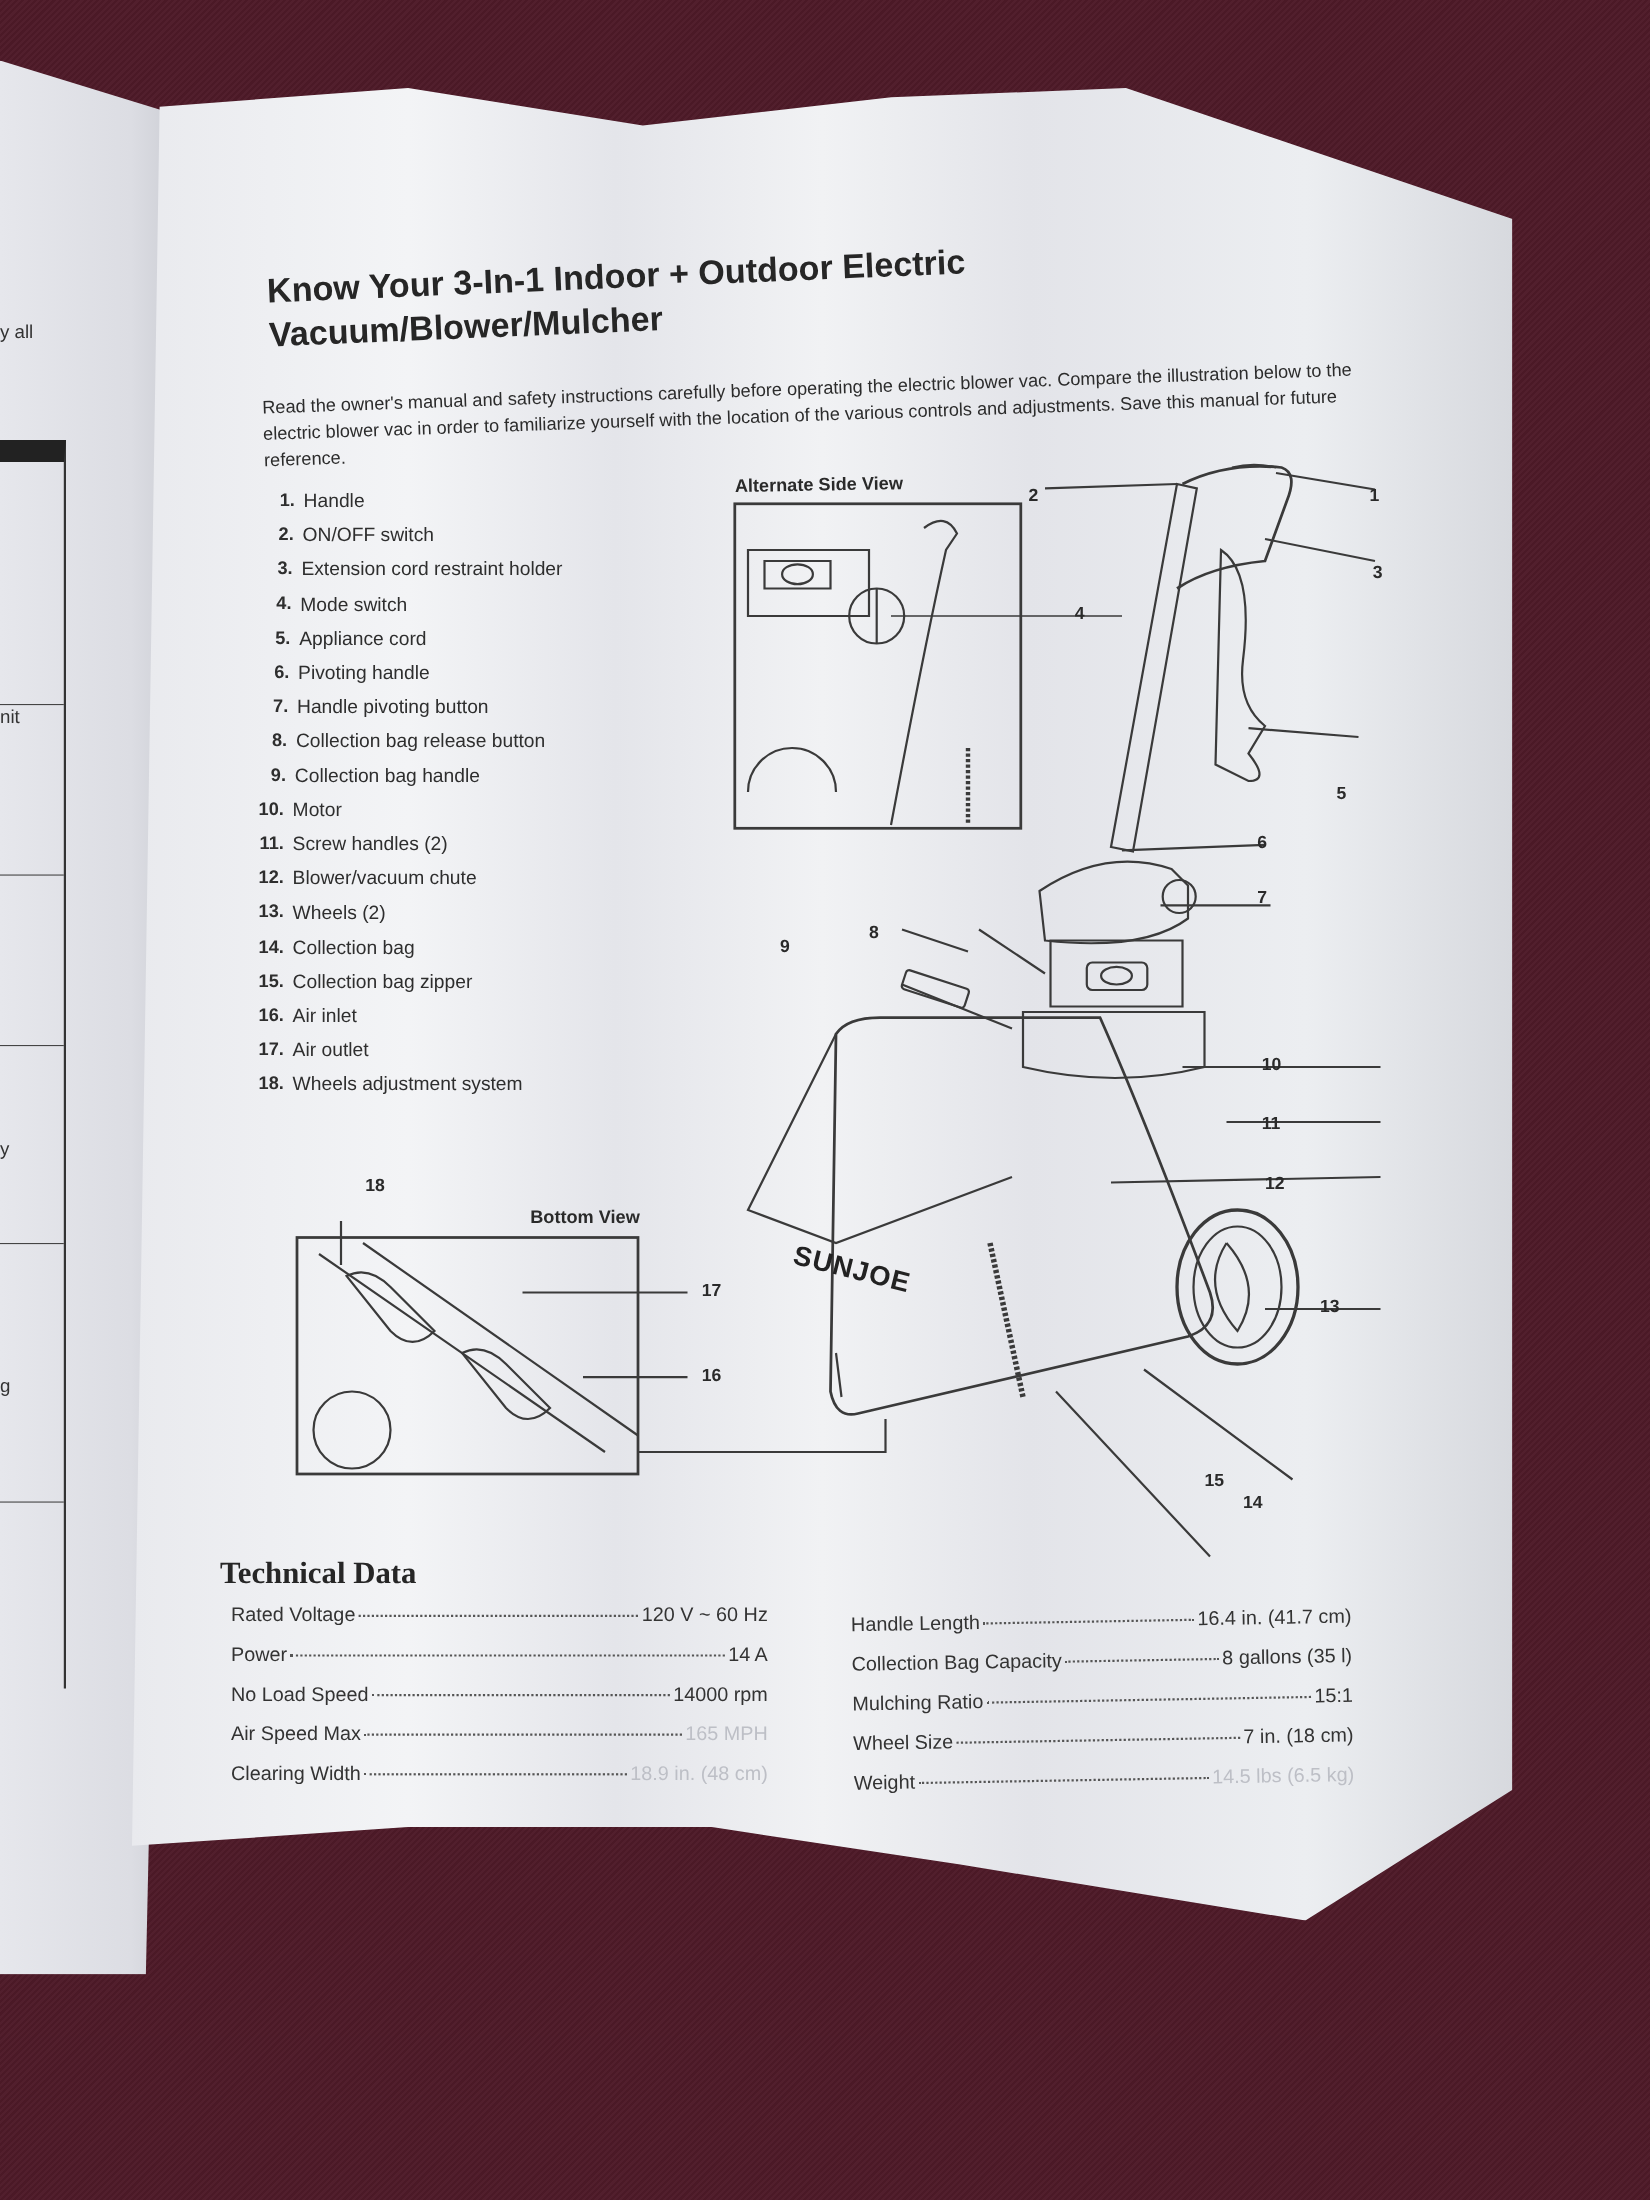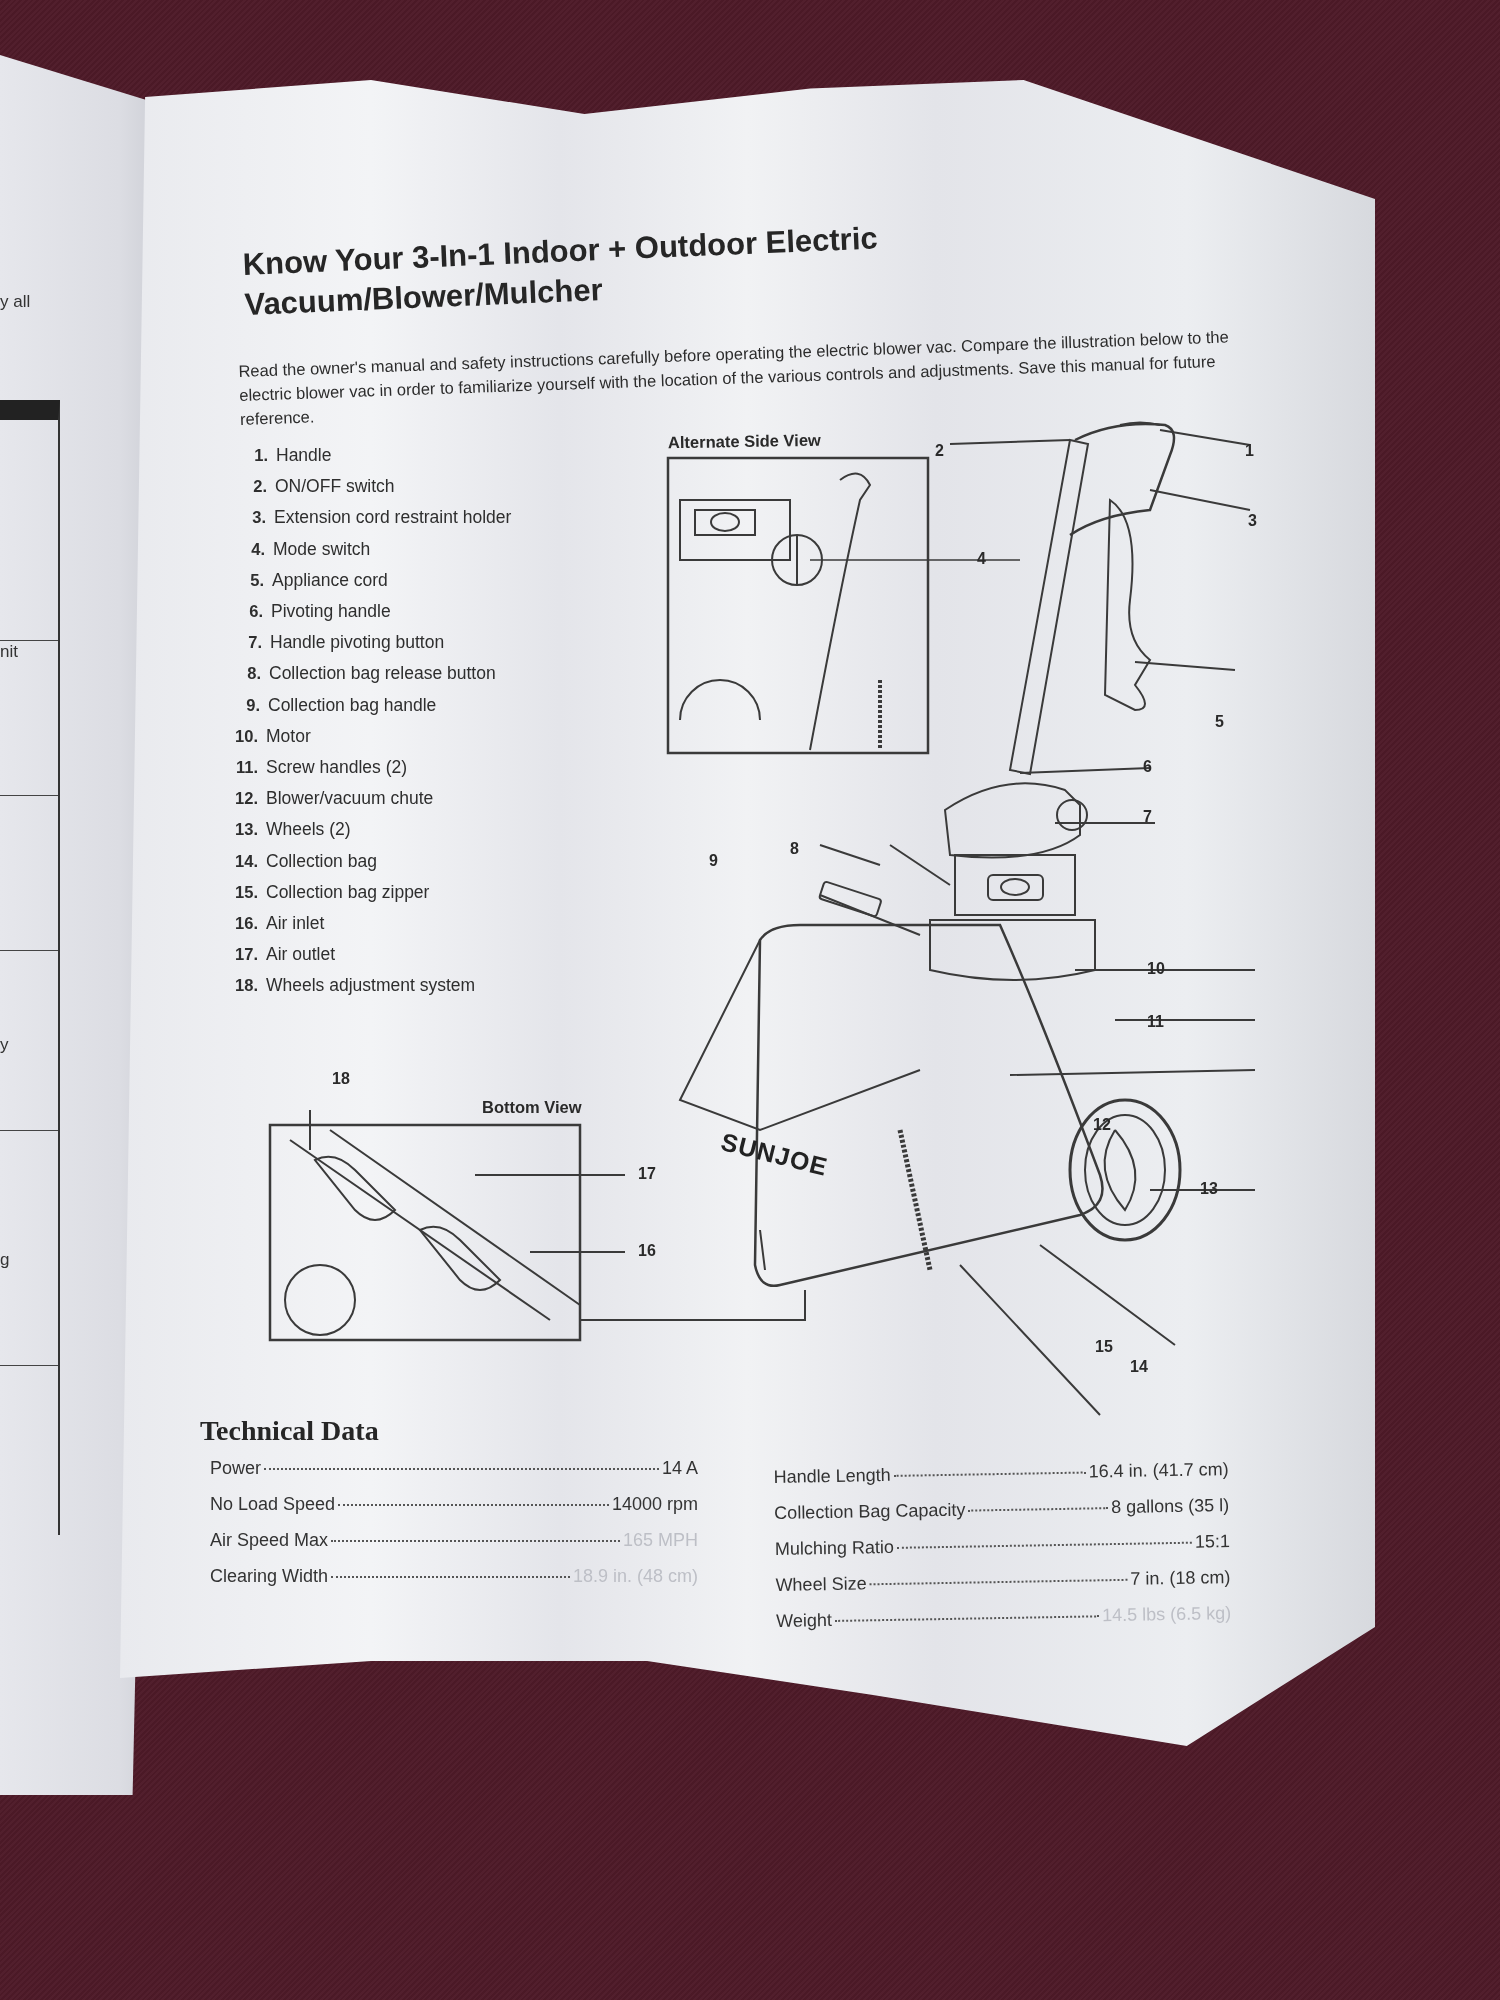--- a/index.html
+++ b/index.html
@@ -212,34 +212,39 @@
     <span class="callout" style="left:815px;top:362px;">2</span>
     <span class="callout" style="left:1128px;top:432px;">3</span>
     <span class="callout" style="left:857px;top:470px;">4</span>
     <span class="callout" style="left:1095px;top:633px;">5</span>
     <span class="callout" style="left:1023px;top:678px;">6</span>
     <span class="callout" style="left:1023px;top:728px;">7</span>
     <span class="callout" style="left:670px;top:760px;">8</span>
     <span class="callout" style="left:589px;top:772px;">9</span>
     <span class="callout" style="left:1027px;top:880px;">10</span>
     <span class="callout" style="left:1027px;top:933px;">11</span>
-    <span class="callout" style="left:973px;top:988px;margin-top:48px;">12</span>
+    <span class="callout" style="left:1030px;top:988px;">12</span>
     <span class="callout" style="left:1080px;top:1100px;">13</span>
     <span class="callout" style="left:1010px;top:1278px;">14</span>
     <span class="callout" style="left:975px;top:1258px;">15</span>
     <span class="callout" style="left:518px;top:1162px;">16</span>
     <span class="callout" style="left:518px;top:1085px;">17</span>
     <span class="callout" style="left:212px;top:990px;">18</span>
 
     <span class="callout" style="left:600px;top:1060px;font-size:25px;letter-spacing:1px;transform:rotate(14deg);color:#222;">SUNJOE</span>
 
     <div class="tech-title">Technical Data</div>
 
     <div class="tech-col" style="left:90px;top:1378px;width:488px;">
       <div class="tech-row">
+          <span class="lbl">Rated Voltage</span>
+          <span class="dots"></span>
+          <span class="val">120 V ~ 60 Hz</span>
+        </div>
+      <div class="tech-row">
           <span class="lbl">Power</span>
           <span class="dots"></span>
           <span class="val">14 A</span>
         </div>
       <div class="tech-row">
           <span class="lbl">No Load Speed</span>
           <span class="dots"></span>
           <span class="val">14000 rpm</span>
         </div>
       <div class="tech-row">

